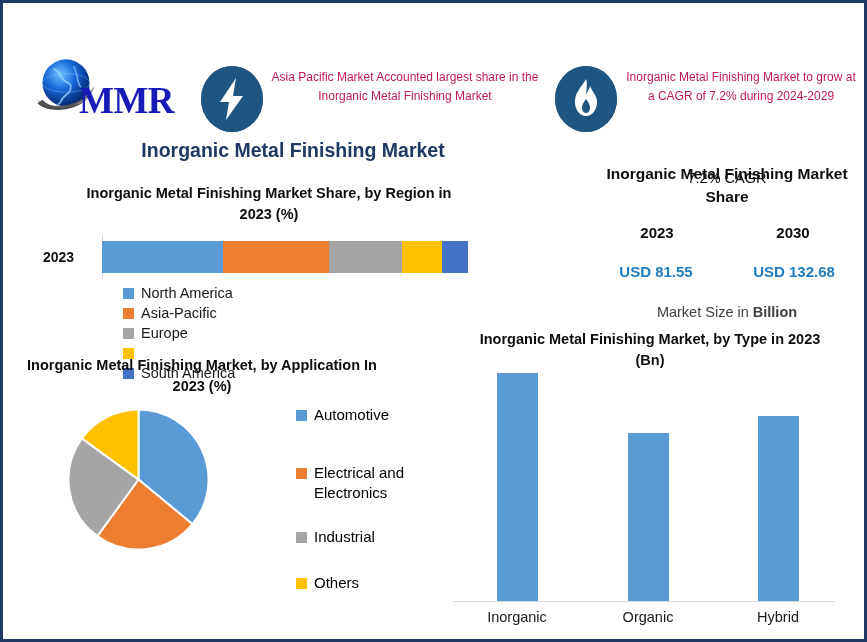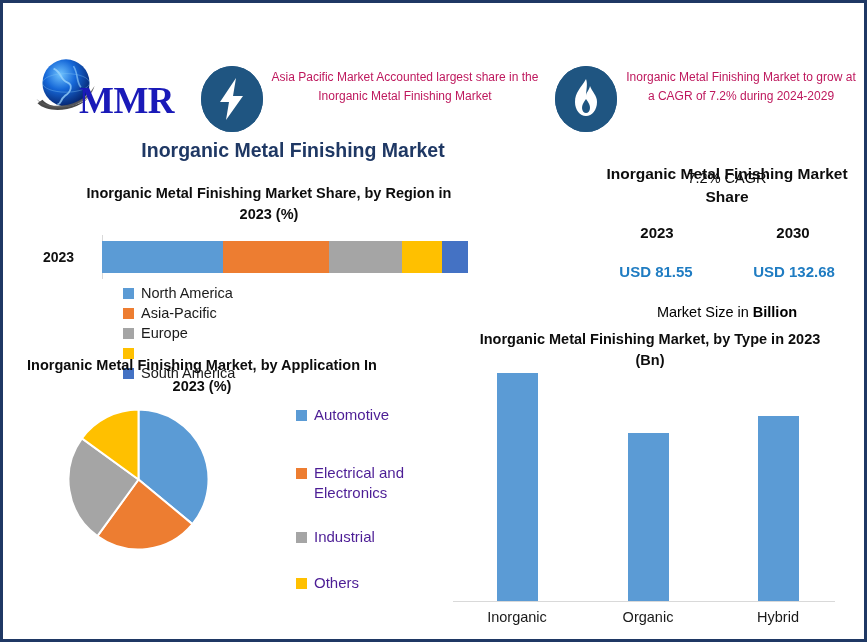--- a/index.html
+++ b/index.html
@@ -182,21 +182,21 @@
     width:110px;
   }
   #size-value-2023{left:10px;}
   #size-value-2030{left:148px;}
   #size-footer{
     position:absolute;
     left:10px; top:186px;
     width:252px;
     text-align:center;
     font-size:14.5px;
-    color:#000000;
+    color:#404040;
   }
   #size-footer b{font-weight:bold;}
 
   
   #pie-chart{
     position:absolute;
     left:8px; top:352px;
     width:420px; height:282px;
   }
   #pie-title{
@@ -216,21 +216,21 @@
   #pie-legend{
     position:absolute;
     left:285px; top:50px;
     width:135px;
   }
   .pie-legend-item{
     position:absolute;
     display:flex;
     align-items:flex-start;
     font-size:15px;
-    color:#4c1d95;
+    color:#000000;
     line-height:1.35;
   }
   .pie-legend-item .legend-swatch{
     margin-top:5px;
   }
 
   
   #type-chart{
     position:absolute;
     left:440px; top:326px;

